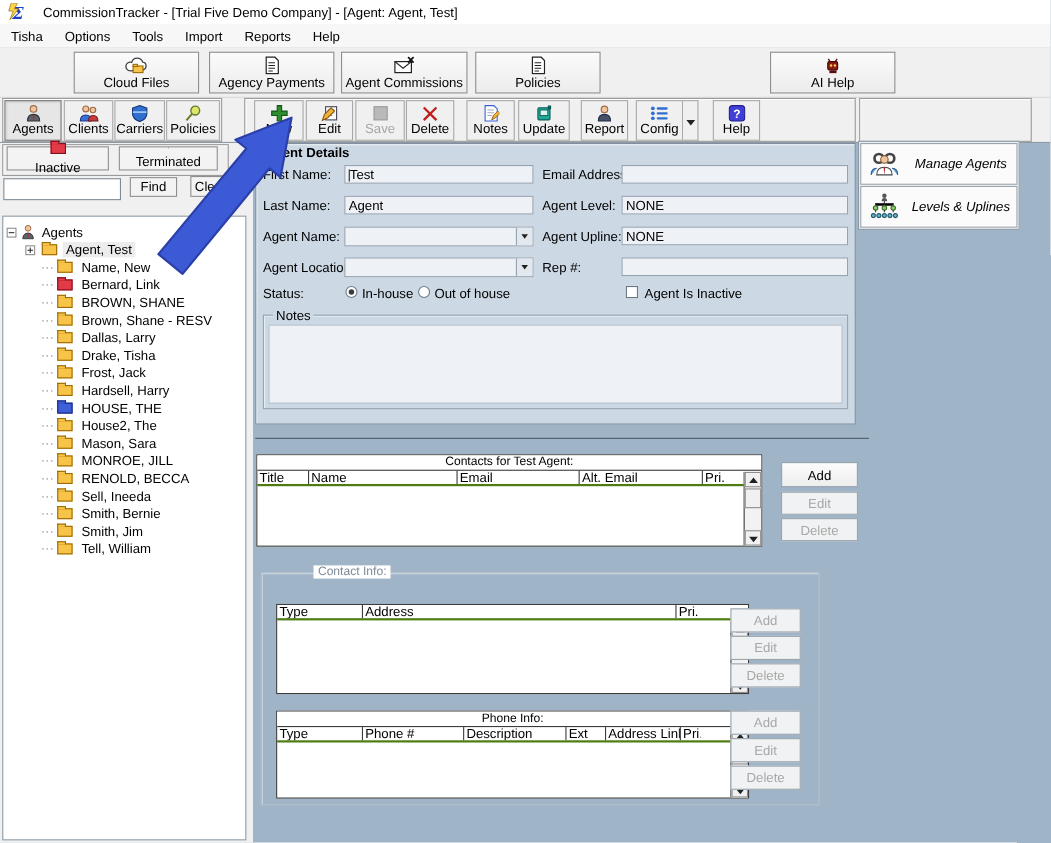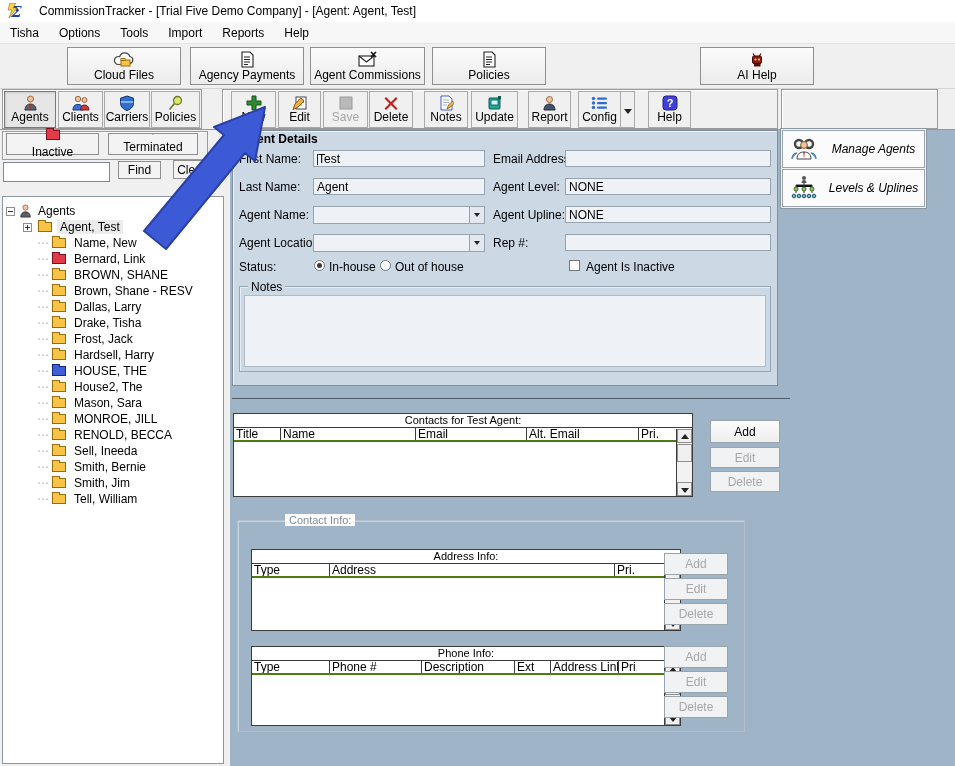--- a/index.html
+++ b/index.html
@@ -500,21 +500,20 @@
         <span>Edit</span>
       </div>
     <div class="stackbtn disabled" style="left:480px;top:341px;width:70px;height:21px">
         <span>Delete</span>
       </div>
 
     <div class="cinfo">
       <span class="glabel">Contact Info:</span>
 
       <div class="wtable" style="left:13px;top:28px;width:430px;height:82px">
-        <div class="ttitle">Address Info:</div>
         <div class="thead">
           <span style="width:78px">Type</span>
           <span style="width:285px">Address</span>
           <span style="width:22px;border-right:none">Pri.</span>
         </div>
         <div class="tbody"></div>
         <div class="vscroll">
             <div class="sup"></div>
             <div class="sthumb"></div>
             <div class="sdn"></div>

